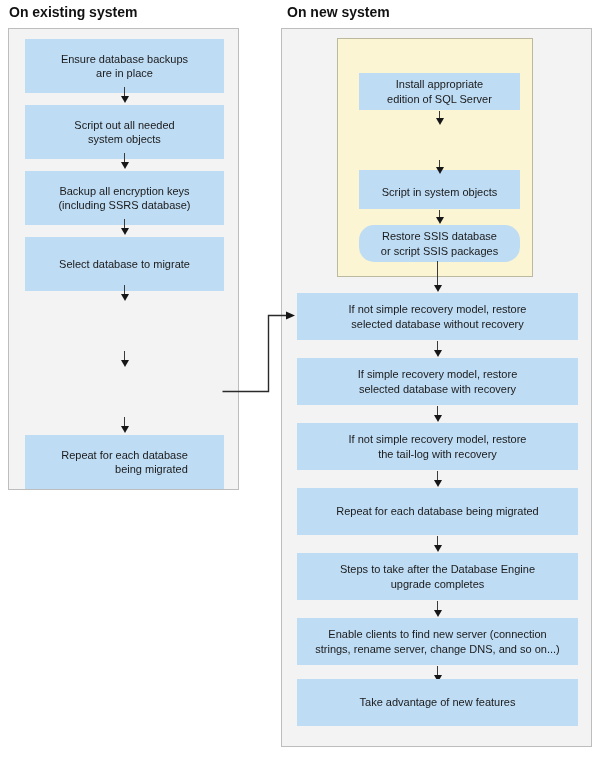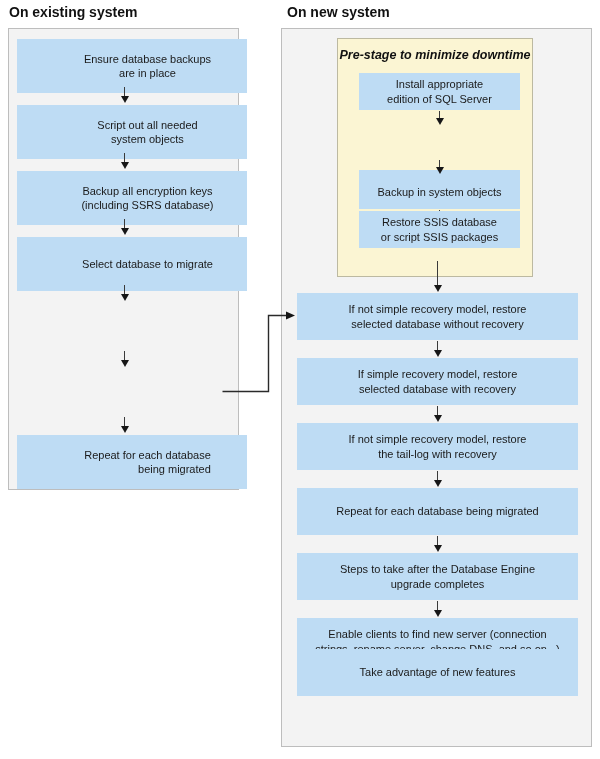--- a/index.html
+++ b/index.html
@@ -4,21 +4,21 @@
 <style>
   html,body{margin:0;padding:0;background:#ffffff;}
   .stage{position:relative;width:600px;height:759px;background:#ffffff;overflow:hidden;
          font-family:"Liberation Sans", sans-serif;color:#1a1a1a;}
   .col-title{position:absolute;font-size:14px;font-weight:700;color:#111;white-space:nowrap;}
   .panel{position:absolute;background:#f3f3f3;border:1px solid #bdbdbd;box-sizing:border-box;}
   .panel-left{left:8px;top:28px;width:231px;height:462px;}
   .panel-right{left:281px;top:28px;width:311px;height:719px;}
   .node{position:absolute;background:#bedcf4;display:flex;align-items:center;justify-content:center;
         text-align:center;white-space:pre-line;font-size:11px;line-height:14.5px;color:#1a1a1a;}
-  .node-l{left:8px;width:199px;height:54px;padding-left:31px;}
+  .node-l{left:16px;width:199px;height:54px;}
   .node-r{left:15px;width:281px;height:47px;}
   .prestage{position:absolute;left:55px;top:9px;width:196px;height:239px;background:#fbf5d3;
             border:1px solid #bcb9a1;box-sizing:border-box;}
   .prestage-title{position:absolute;left:0;top:9px;width:100%;text-align:center;
                   font-size:12.5px;font-weight:700;font-style:italic;color:#111;}
   .node-p{left:21px;width:161px;}
   
   .va{position:absolute;width:11px;height:16px;}
   .va::before{content:"";position:absolute;left:4.8px;top:0;width:1.3px;height:9.5px;background:#3a3a3a;}
   .va::after{content:"";position:absolute;left:1.5px;top:9px;width:0;height:0;
@@ -53,29 +53,28 @@
     <div class="va" style="left:110px;top:256px;"></div>
     <div class="va" style="left:110px;top:322px;"></div>
     <div class="va" style="left:110px;top:388px;"></div>
     <div class="node node-l" style="top:406px;text-align:right;">Repeat for each database
 being migrated</div>
   </div>
 
   <div class="panel panel-right">
 
     <div class="prestage">
-      <div class="prestage-title">Pre-stage to minimize downtime</div>
       <div class="node node-p" style="top:34px;height:37px;">Install appropriate
 edition of SQL Server</div>
       <div class="va small" style="left:96px;top:72px;"></div>
       <div class="node node-p" style="top:87px;height:36px;margin-top:44px;">Install prerequisites</div>
       <div class="va small" style="left:96px;top:121px;"></div>
-      <div class="node node-p" style="top:137px;height:33px;">Backup in system objects</div>
+      <div class="node node-p" style="top:137px;height:33px;">Script in system objects</div>
       <div class="va small" style="left:96px;top:171px;"></div>
-      <div class="node node-p" style="top:172px;height:37px;">Restore SSIS database
+      <div class="node node-p" style="top:186px;height:37px;border-radius:15px;">Restore SSIS database
 or script SSIS packages</div>
     </div>
 
     <div class="va tall" style="left:150px;top:232px;"></div>
 
     <div class="node node-r" style="top:264px;">If not simple recovery model, restore
 selected database without recovery</div>
     <div class="va" style="left:150px;top:312px;"></div>
     <div class="node node-r" style="top:329px;">If simple recovery model, restore
 selected database with recovery</div>
@@ -84,21 +83,21 @@
 the tail-log with recovery</div>
     <div class="va" style="left:150px;top:442px;"></div>
     <div class="node node-r" style="top:459px;">Repeat for each database being migrated</div>
     <div class="va" style="left:150px;top:507px;"></div>
     <div class="node node-r" style="top:524px;">Steps to take after the Database Engine
 upgrade completes</div>
     <div class="va" style="left:150px;top:572px;"></div>
     <div class="node node-r" style="top:589px;">Enable clients to find new server (connection
 strings, rename server, change DNS, and so on...)</div>
     <div class="va" style="left:150px;top:637px;"></div>
-    <div class="node node-r" style="top:620px;text-align:right;">Take advantage of new features</div>
+    <div class="node node-r" style="top:650px;text-align:right;">Take advantage of new features</div>
   </div>
 
   <svg class="elbow" viewBox="0 0 78 90">
     <path d="M0.5,83.5 H46.5 V7.5 H65" fill="none" stroke="#2a2a2a" stroke-width="1.4"></path>
     <path d="M64,3.5 L73,7.5 L64,11.5 Z" fill="#161616"></path>
   </svg>
 
 </div>
 
 </body></html>

